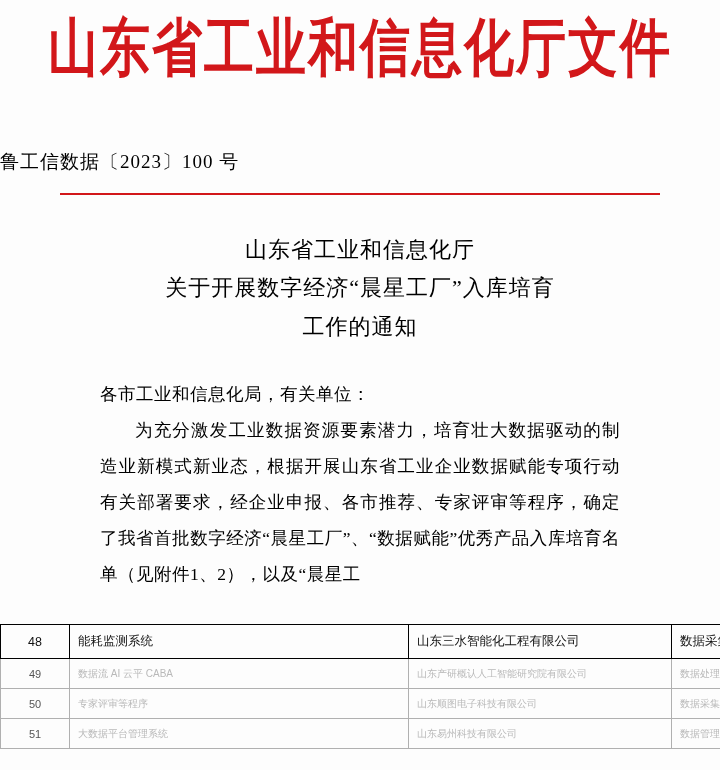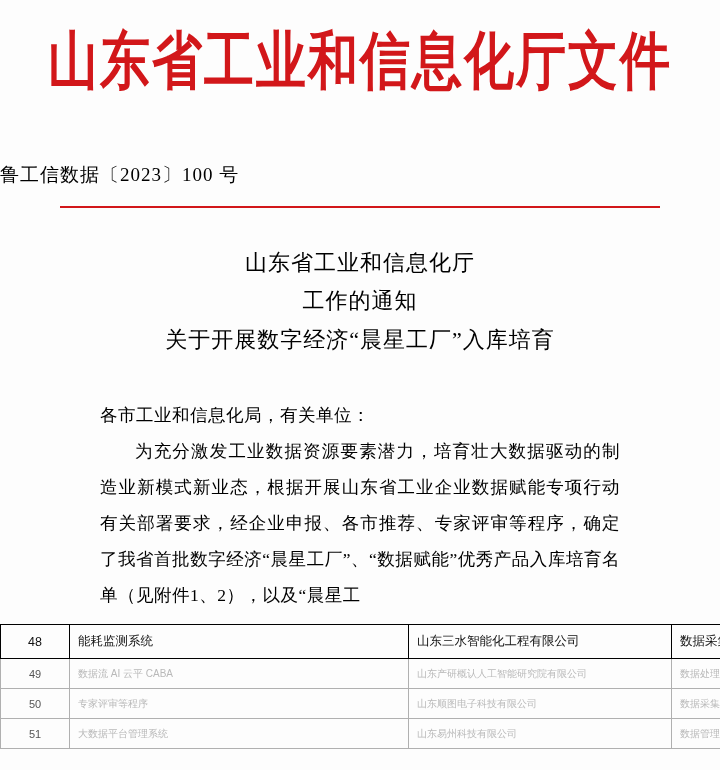--- a/index.html
+++ b/index.html
@@ -17,21 +17,21 @@
   }
   .page {
     position: relative;
     width: 720px;
     height: 770px;
     background: #fdfdfd;
     box-sizing: border-box;
   }
   .doc-header {
     text-align: center;
-    padding-top: 26px;
+    padding-top: 13px;
   }
   .doc-title-red {
     color: #d2171a;
     font-family: "Liberation Serif", serif;
     font-weight: bold;
     font-size: 50px;
     letter-spacing: 2px;
     line-height: 1.15;
     white-space: nowrap;
     transform: scaleY(1.25);
@@ -56,21 +56,21 @@
     font-size: 22px;
     font-weight: normal;
     line-height: 1.75;
     margin-top: 36px;
     letter-spacing: 1px;
   }
   .doc-subject div {
     white-space: nowrap;
   }
   .doc-body {
-    margin: 38px 100px 0 100px;
+    margin: 30px 100px 0 100px;
     font-size: 17.5px;
     line-height: 2.06;
     text-align: justify;
     letter-spacing: 0.5px;
   }
   .doc-body p {
     margin: 0;
   }
   .indent {
     text-indent: 2em;
@@ -122,22 +122,22 @@
   <div class="doc-header">
     <div class="doc-title-red">山东省工业和信息化厅文件</div>
   </div>
 
   <div class="doc-number">鲁工信数据〔2023〕100 号</div>
 
   <div class="red-rule"></div>
 
   <div class="doc-subject">
     <div>山东省工业和信息化厅</div>
+    <div>关于开展数字经济“晨星工厂”入库培育</div>
     <div>工作的通知</div>
-    <div>关于开展数字经济“晨星工厂”入库培育</div>
   </div>
 
   <div class="doc-body">
     <p>各市工业和信息化局，有关单位：</p>
     <p class="indent">为充分激发工业数据资源要素潜力，培育壮大数据驱动的制造业新模式新业态，根据开展山东省工业企业数据赋能专项行动有关部署要求，经企业申报、各市推荐、专家评审等程序，确定了我省首批数字经济“晨星工厂”、“数据赋能”优秀产品入库培育名单（见附件1、2），以及“晨星工</p>
   </div>
 
   <div class="table-wrap">
     <table class="data-table">
       <tbody>

